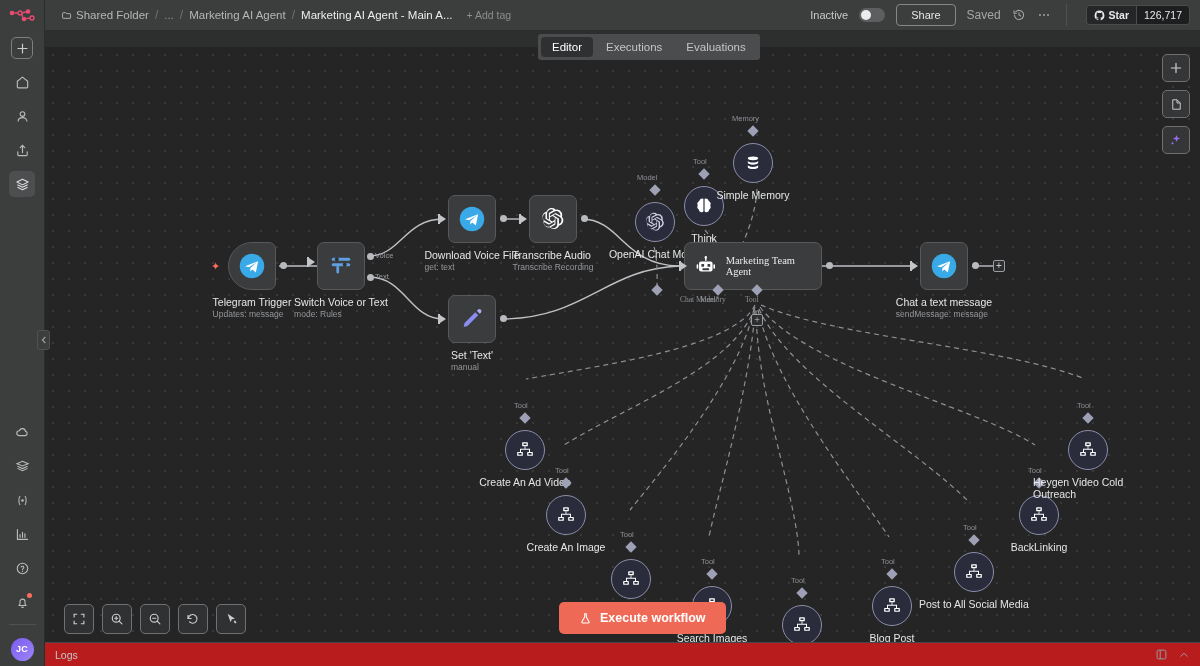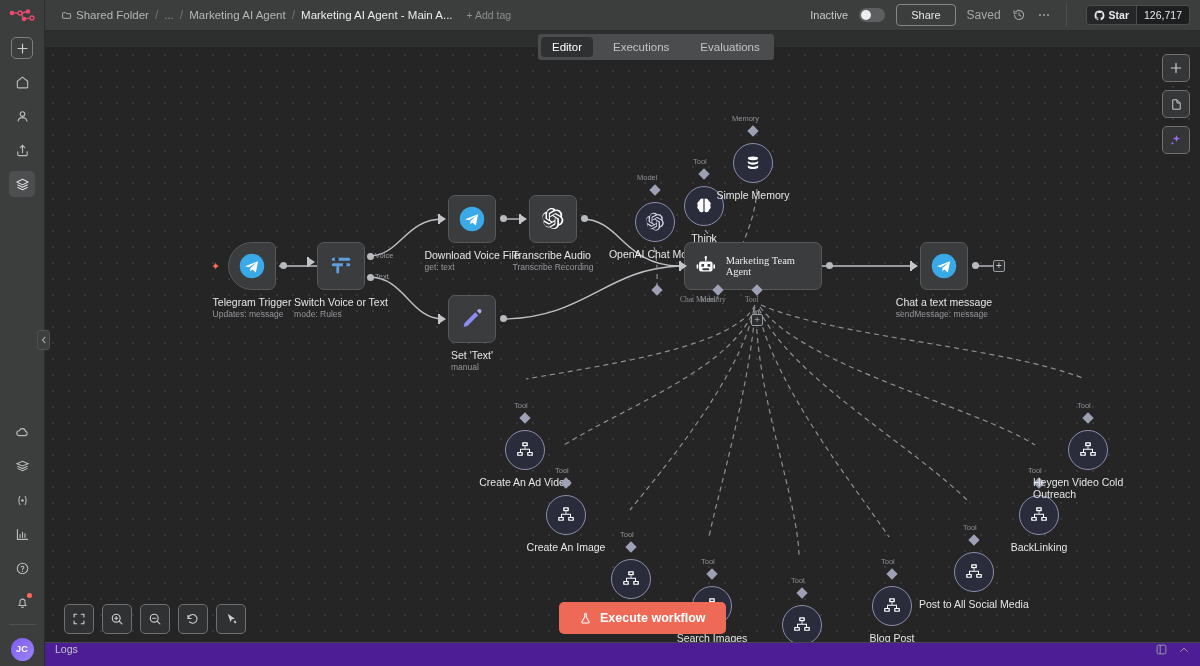--- a/index.html
+++ b/index.html
@@ -77,21 +77,21 @@
     margin-left: 8px; font-size: 10.5px;
   }
   .gh-left { background: #242627; color: #e7e8e9; display: flex; align-items: center; gap: 4px; padding: 0 7px; height: 100%; font-weight: 600; }
   .gh-right { background: #1c1e1f; color: #e7e8e9; padding: 0 7px; height: 100%; display:flex; align-items:center; border-left: 1px solid #4a4c4d; }
   .hdr-divider { width:1px; height:22px; background:#4e5051; margin-left:4px; }
 
   
   .tabs {
     position: absolute; left: 538px; top: 34px;
     background: #4a4c4d; border-radius: 3px; padding: 3px;
-    display: flex; gap: 9px; z-index: 36;
+    display: flex; gap: 2px; z-index: 36;
   }
   .tab { font-size: 11.5px; color: #c3c5c7; padding: 4px 11px; border-radius: 4px; }
   .tab.active { background: #2e3031; color: #fff; }
 
   
   .canvas {
     position: absolute; left: 45px; top: 47px; width: 1155px; height: 595px;
     background-color: #252526;
     background-image: radial-gradient(#38393a 1px, transparent 1px);
     background-size: 16px 16px;
@@ -161,22 +161,22 @@
     display: flex; align-items: center; justify-content: center;
     color: #cdcfd1; margin-right: 8px; background: #2f3132;
   }
   .exec-btn {
     position: absolute; left: 514px; top: 7px;
     background: #ef6a56; color: #fff; font-size: 12.5px; font-weight: 600;
     border-radius: 5px; padding: 9px 20px; display: flex; align-items: center; gap: 8px;
   }
   .logsbar {
     position: absolute; left: 45px; top: 642px; width: 1155px; height: 24px;
-    background: #4c1d95; border-top: 1px solid #454748;
-    display: flex; align-items: flex-start; padding: 0 10px; z-index: 30;
+    background: #b91c1c; border-top: 1px solid #454748;
+    display: flex; align-items: center; padding: 0 10px; z-index: 30;
   }
   .logs-label { font-size: 10.5px; color: #c3c5c7; }
   .logs-right { margin-left: auto; display: flex; align-items: center; gap: 10px; color: #9a9c9e; }
 
   
   .rightpanel {
     position: absolute; right: 10px; top: 54px;
     display: flex; flex-direction: column; gap: 8px; z-index: 38;
   }
   .rp-btn {

